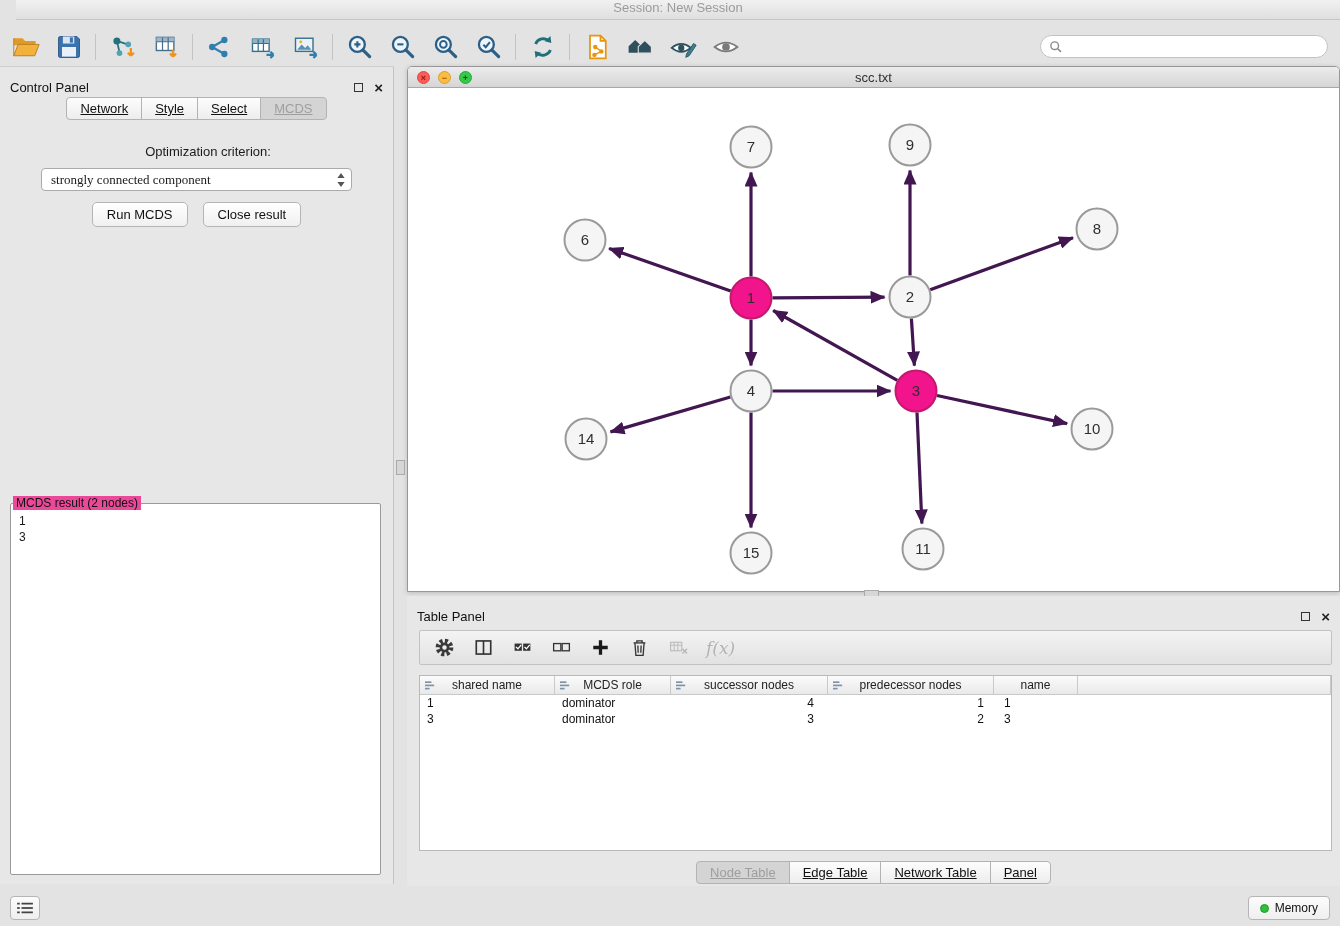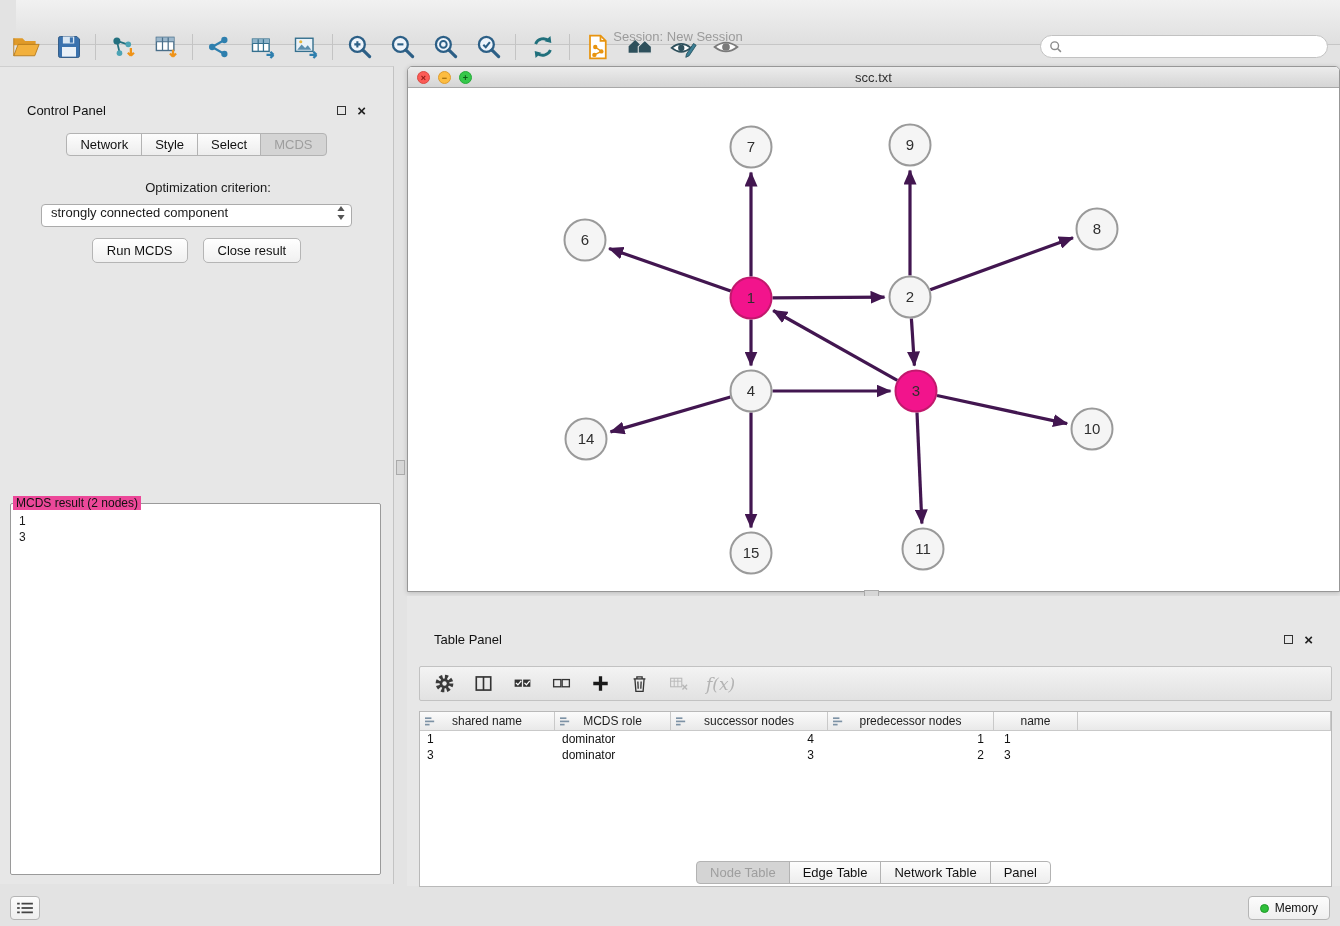--- a/index.html
+++ b/index.html
@@ -7,24 +7,24 @@
   body {
     position: relative;
     background: #e3e3e3;
     font-family: "Liberation Sans", sans-serif;
     overflow: hidden;
     color: #1a1a1a;
   }
 
   
   .titlebar {
-    position: absolute; top: 0; left: 0; right: 0; height: 45px;
+    position: absolute; top: 0; left: 0; right: 0; height: 20px;
     background: linear-gradient(#f1f1f1, #dfdfdf);
     border-bottom: 1px solid #c6c6c6;
-    display: flex; align-items: flex-end; justify-content: center;
+    display: flex; align-items: flex-start; justify-content: center;
     font-size: 13px; color: #9b9b9b; margin-left: 16px;
   }
 
   
   .toolbar {
     position: absolute; top: 28px; left: 0; right: 0; height: 38px;
     display: flex; align-items: center; padding-left: 4px;
   }
   .tbtn {
     width: 43px; height: 34px; border: none; background: transparent;
@@ -37,46 +37,46 @@
     background: #fff; border: 1px solid #c2c2c2; border-radius: 12px;
     display: flex; align-items: center; padding: 0 8px; gap: 5px;
   }
   .searchbox input {
     border: none; outline: none; flex: 1; font-size: 12px; background: transparent;
     font-family: "Liberation Sans", sans-serif;
   }
 
   
   .panel-header {
-    height: 28px; display: flex; align-items: flex-start; padding: 0 27px;
-    font-size: 13px; color: #111; margin-top: 36px;
+    height: 28px; display: flex; align-items: flex-end; padding: 0 10px;
+    font-size: 13px; color: #111;
   }
   .ph-icons { margin-left: auto; display: flex; align-items: center; gap: 11px; }
   .float-icon { width: 9px; height: 9px; border: 1.5px solid #333; display: inline-block; }
   .close-icon { font-size: 15px; font-weight: bold; color: #222; line-height: 1; }
 
   
   .control-panel {
     position: absolute; left: 0; top: 66px; width: 394px; height: 818px;
     background: #e7e7e7; border-right: 1px solid #c3c3c3; border-top: 1px solid #cfcfcf;
   }
   .cp-tabs { display: flex; justify-content: center; margin-top: 2px; }
   .tab-btn {
     border: 1px solid #b3b3b3; background: linear-gradient(#fdfdfd, #ededed);
     padding: 3px 13px; font-size: 13px; margin-left: -1px; cursor: default;
-    font-family: "Liberation Sans", sans-serif; color: #111;
+    font-family: "Liberation Sans", sans-serif; color: #111; text-decoration: underline;
   }
   .tab-btn:first-child { border-radius: 4px 0 0 4px; margin-left: 0; }
   .tab-btn:last-child { border-radius: 0 4px 4px 0; }
   .tab-btn.active { background: #d4d4d4; color: #9e9e9e; }
   .cp-label { text-align: center; font-size: 13px; margin-top: 24px; margin-left: 23px; }
   .cp-select {
     width: 311px; height: 23px; margin: 9px auto 0; background: #fff;
     border: 1px solid #ababab; border-radius: 4px;
-    display: flex; padding: 0 5px 0 9px; font-size: 13px;
+    display: flex; align-items: center; padding: 0 5px 0 9px; font-size: 13px; font-family: Liberation Serif, serif;
   }
   .cp-select .sel-value { flex: 1; text-align: left; }
   .cp-buttons { display: flex; justify-content: center; gap: 15px; margin-top: 11px; }
   .btn {
     background: linear-gradient(#ffffff, #f0f0f0); border: 1px solid #b5b5b5;
     border-radius: 5px; padding: 4px 14px; font-size: 13px; cursor: default;
     font-family: "Liberation Sans", sans-serif; color: #111;
   }
   .result-box {
     position: absolute; left: 10px; right: 12px; top: 429px; bottom: 9px;

